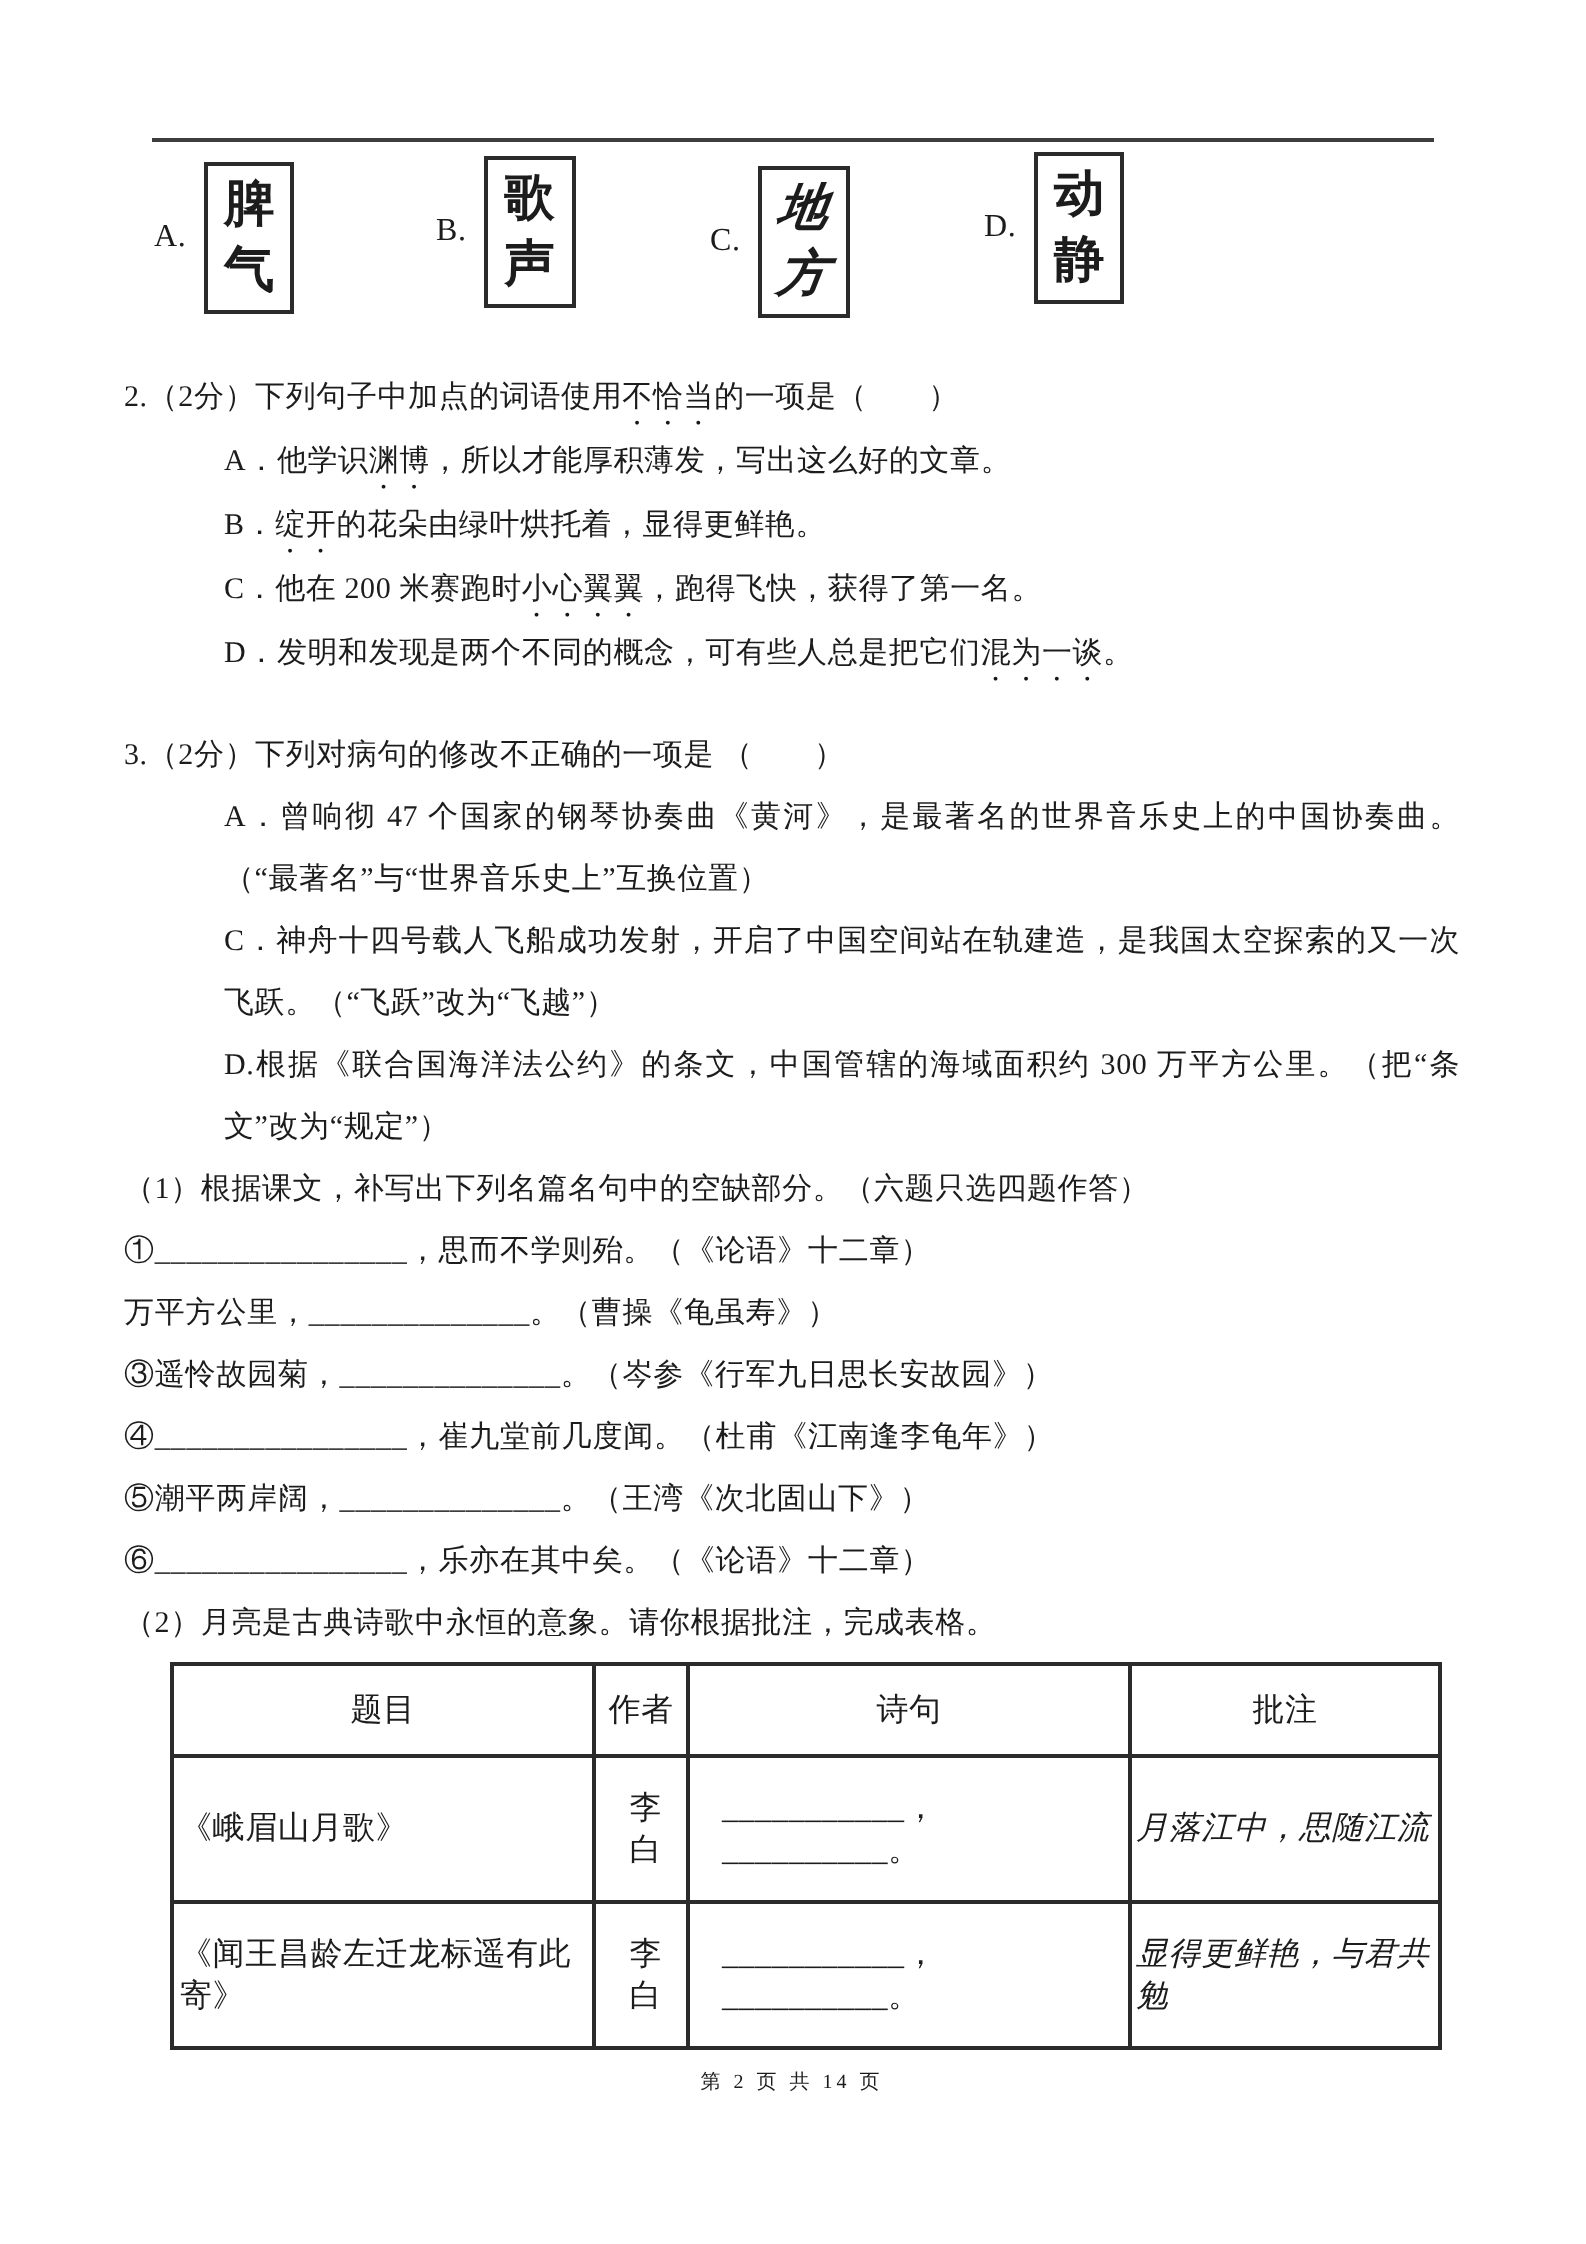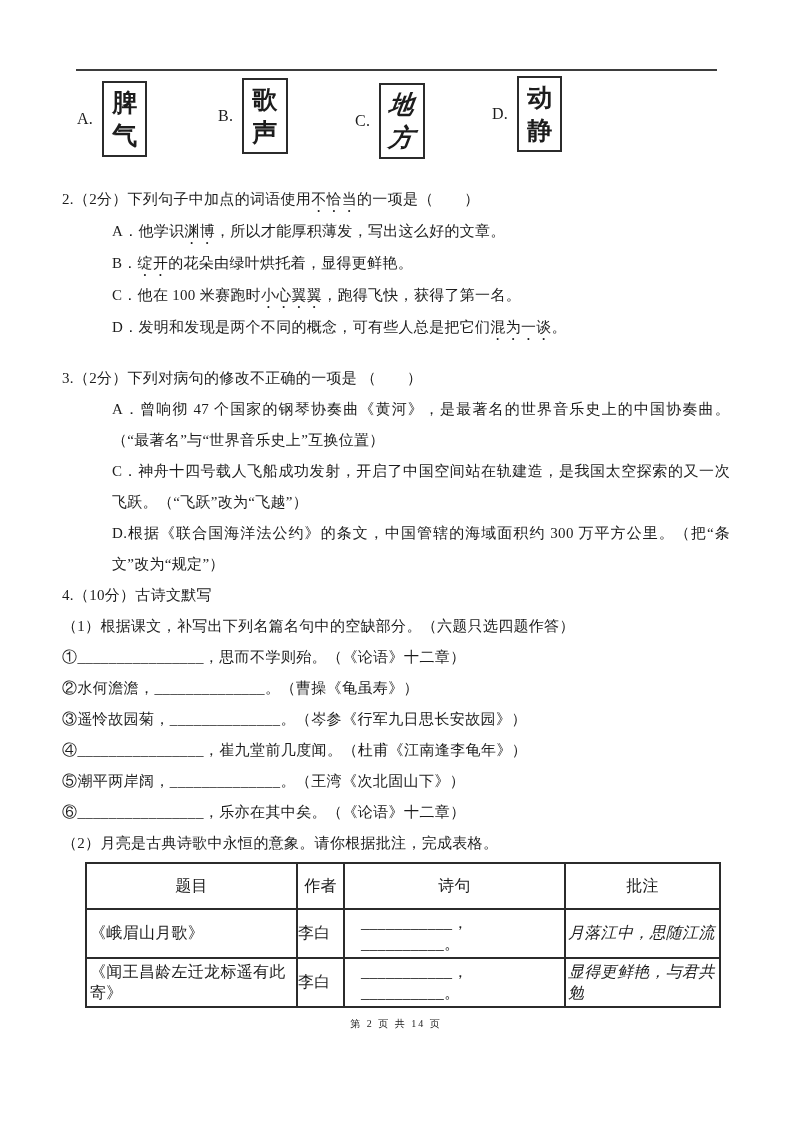--- a/index.html
+++ b/index.html
@@ -44,21 +44,21 @@
     text-emphasis-position:under right;
   }
   .poem-line { letter-spacing:0.4px; }
 
   .table-wrap { margin:3px 0 0 23px; }
   table { border-collapse:collapse; width:634px; table-layout:fixed; font-size:16px; }
   th, td { border:2px solid #2b2b2b; font-weight:normal; letter-spacing:0.3px; }
   thead th { height:42px; text-align:center; }
   tbody td { height:47px; text-align:left; padding:0 4px 0 16px; }
   tbody td.c0 { padding-left:3px;margin-top:20px; }
-  tbody td.c1 { text-align:left; padding:0; }
+  tbody td.c1 { text-align:right; padding:12px; }
   tbody td.c3 { padding-left:2px;font-style:italic; }
 
   .footer { margin-top:9px; text-align:center; font-size:10px; letter-spacing:2px; }
 </style>
 </head>
 <body>
 
 <div class="page">
 
   <div class="top-rule"></div>
@@ -91,34 +91,33 @@
         <span class="char">动</span>
         <span class="char">静</span>
       </div>
     </div>
   </div>
 
   <p class="stem"><span>2.（2分）下列句子中加点的词语使用</span><span class="em">不恰当</span><span>的一项是（　　）</span></p>
 
   <p class="option"><span>A．</span><span>他学识</span><span class="em">渊博</span><span>，所以才能厚积薄发，写出这么好的文章。</span></p>
   <p class="option"><span>B．</span><span></span><span class="em">绽开</span><span>的花朵由绿叶烘托着，显得更鲜艳。</span></p>
-  <p class="option"><span>C．</span><span>他在 100 米赛跑时</span><span class="em">小心翼翼</span><span>，跑得飞快，获得了第一名。</span></p>
+  <p class="option"><span>C．</span><span>他在 200 米赛跑时</span><span class="em">小心翼翼</span><span>，跑得飞快，获得了第一名。</span></p>
   <p class="option"><span>D．</span><span>发明和发现是两个不同的概念，可有些人总是把它们</span><span class="em">混为一谈</span><span>。</span></p>
 
   <p class="stem">3.（2分）下列对病句的修改不正确的一项是 （　　）</p>
 
   <p class="option"><span>A．</span><span>曾响彻 47 个国家的钢琴协奏曲《黄河》，是最著名的世界音乐史上的中国协奏曲。（“最著名”与“世界音乐史上”互换位置）</span></p>
   <p class="option"><span>C．</span><span>神舟十四号载人飞船成功发射，开启了中国空间站在轨建造，是我国太空探索的又一次飞跃。（“飞跃”改为“飞越”）</span></p>
   <p class="option"><span>D.</span><span>根据《联合国海洋法公约》的条文，中国管辖的海域面积约 300 万平方公里。（把“条文”改为“规定”）</span></p>
 
-  <p>4.（10分）古诗文默写</p>
   <p>（1）根据课文，补写出下列名篇名句中的空缺部分。（六题只选四题作答）</p>
 
   <p class="poem-line">①________________，思而不学则殆。（《论语》十二章）</p>
-  <p class="poem-line">②水何澹澹，______________。（曹操《龟虽寿》）</p>
+  <p class="poem-line">万平方公里，______________。（曹操《龟虽寿》）</p>
   <p class="poem-line">③遥怜故园菊，______________。（岑参《行军九日思长安故园》）</p>
   <p class="poem-line">④________________，崔九堂前几度闻。（杜甫《江南逢李龟年》）</p>
   <p class="poem-line">⑤潮平两岸阔，______________。（王湾《次北固山下》）</p>
   <p class="poem-line">⑥________________，乐亦在其中矣。（《论语》十二章）</p>
 
   <p>（2）月亮是古典诗歌中永恒的意象。请你根据批注，完成表格。</p>
 
   <div class="table-wrap">
     <table>
       <colgroup>

